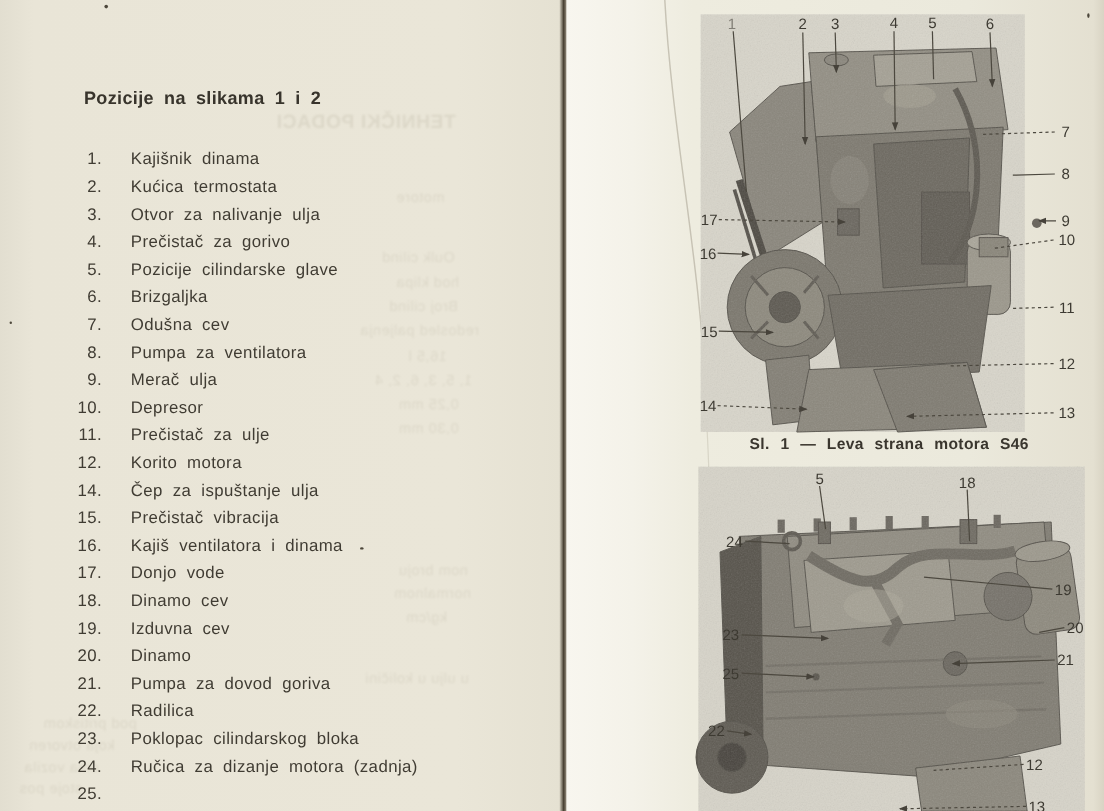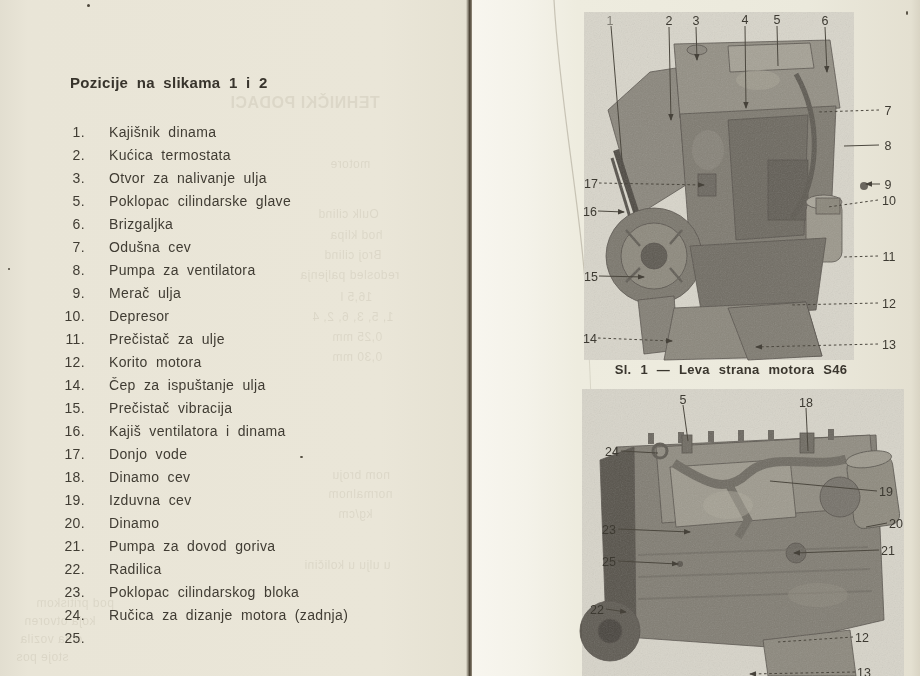--- a/index.html
+++ b/index.html
@@ -21,21 +21,21 @@
   
   .gutter{position:absolute;left:466px;top:0;width:8px;height:676px;
     background:linear-gradient(90deg,rgba(90,80,62,0) 0,#4a4234 45%,#6a6152 60%,rgba(120,110,90,0) 100%);}
   
   .page-right{position:absolute;left:472px;top:0;width:448px;height:676px;
     background:linear-gradient(90deg,#f8f6ef 0,#f4f2e9 55px,#eeecdf 105px,#ebe9dc 75%,#e4e0d1 98%,#d9d4c4 100%);}
   .crease{position:absolute;pointer-events:none;}
   .figure{position:absolute;width:330px;}
   .fig1{left:106px;top:10px;height:352px;}
   .fig2{left:106px;top:385px;height:291px;}
-  .fig-caption{position:absolute;left:94px;top:362px;width:330px;height:20px;
+  .fig-caption{position:absolute;left:104px;top:362px;width:330px;height:20px;
     text-align:center;font-size:13px;font-weight:700;color:#3a362e;
     letter-spacing:.3px;word-spacing:5px;}
   .leader{stroke:#4c483f;stroke-width:1;fill:none;}
   .leader.dash{stroke-dasharray:2.6 2.6;}
   .cnum{font-family:"Liberation Sans",sans-serif;font-size:12.5px;fill:#3d3a32;text-anchor:middle;}
   .cnum.faint{opacity:.55;}
   .speck{position:absolute;background:#4d473b;border-radius:50%;}
 </style>
 </head>
 <body>
@@ -71,23 +71,26 @@
         </li>
 
         <li class="part-item">
           <span class="num">2.</span><span class="txt">Kućica termostata</span>
         </li>
 
         <li class="part-item">
           <span class="num">3.</span><span class="txt">Otvor za nalivanje ulja</span>
         </li>
 
-
-        <li class="part-item">
-          <span class="num">5.</span><span class="txt">Poklopac cilindarske glave</span>
+        <li class="part-item">
+          <span class="num">4.</span><span class="txt">Prečistač za gorivo</span>
+        </li>
+
+        <li class="part-item">
+          <span class="num">5.</span><span class="txt">Pozicije cilindarske glave</span>
         </li>
 
         <li class="part-item">
           <span class="num">6.</span><span class="txt">Brizgaljka</span>
         </li>
 
         <li class="part-item">
           <span class="num">7.</span><span class="txt">Odušna cev</span>
         </li>
 

